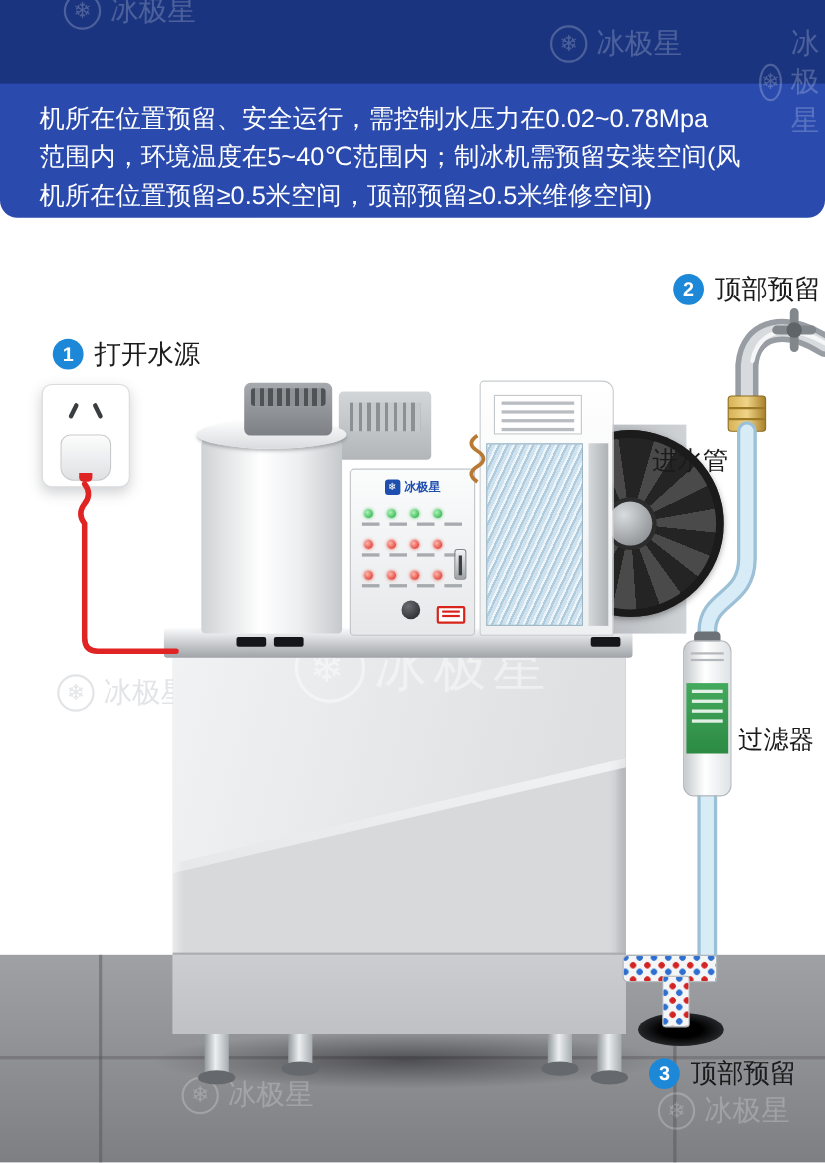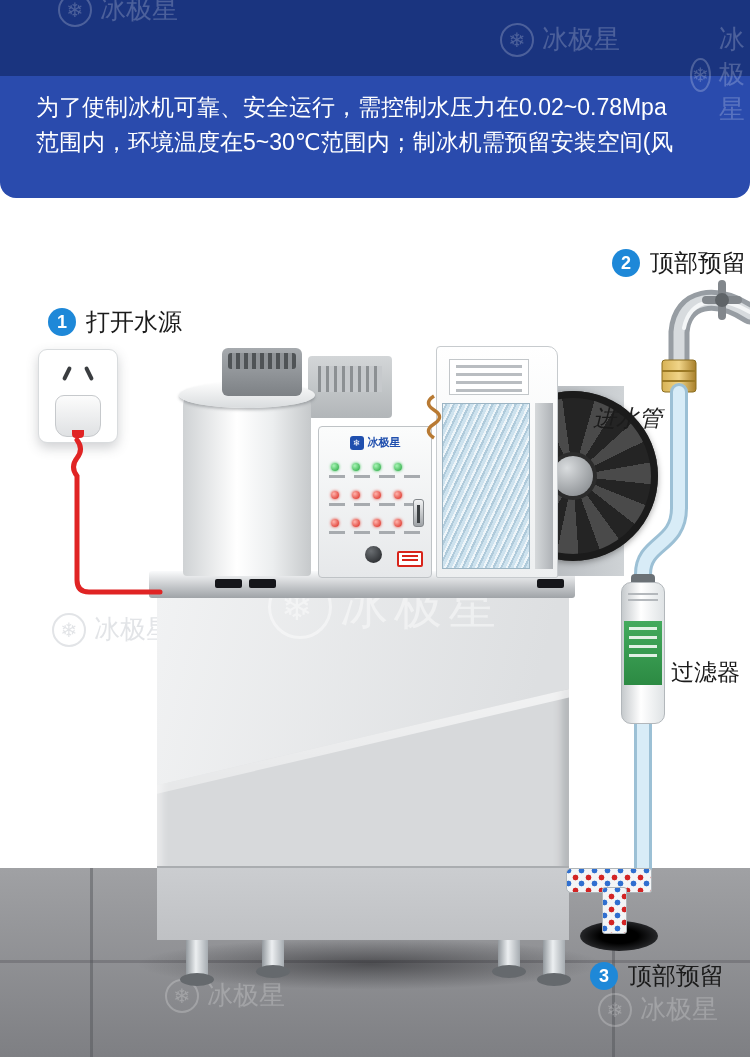--- a/index.html
+++ b/index.html
@@ -288,28 +288,29 @@
   </div>
   <div class="step" style="left:612px; top:247px;">
     <span class="step-circle">2</span>
     <span class="step-label">顶部预留</span>
   </div>
   <div class="step" style="left:590px; top:960px;">
     <span class="step-circle">3</span>
     <span class="step-label">顶部预留</span>
   </div>
 
-  <div class="anno" style="left:593px; top:403px;font-style:italic;">进水管</div>
+  <div class="anno" style="left:593px; top:403px;">进水管</div>
   <div class="anno" style="left:671px; top:657px;">过滤器</div>
 
   <div class="hdr">
     <div class="hdr-band"></div>
     <div class="hdr-desc">
-      <div>为了使制冰机可靠、安全运行，需控制水压力在0.02~0.78Mpa</div>
-      <div>范围内，环境温度在5~30℃范围内；制冰机需预留安装空间(风</div>
+      <div>机所在位置预留、安全运行，需控制水压力在0.02~0.78Mpa</div>
+      <div>范围内，环境温度在5~40℃范围内；制冰机需预留安装空间(风</div>
+      <div>机所在位置预留≥0.5米空间，顶部预留≥0.5米维修空间)</div>
     </div>
     <div class="wm wm-sm wm-white" style="left:58px; top:-8px;">
       <span class="wm-logo">❄</span>
       <span>冰极星</span>
     </div>
     <div class="wm wm-sm wm-white" style="left:500px; top:22px;">
       <span class="wm-logo">❄</span>
       <span>冰极星</span>
     </div>
     <div class="wm wm-sm wm-white" style="left:690px; top:22px;">

